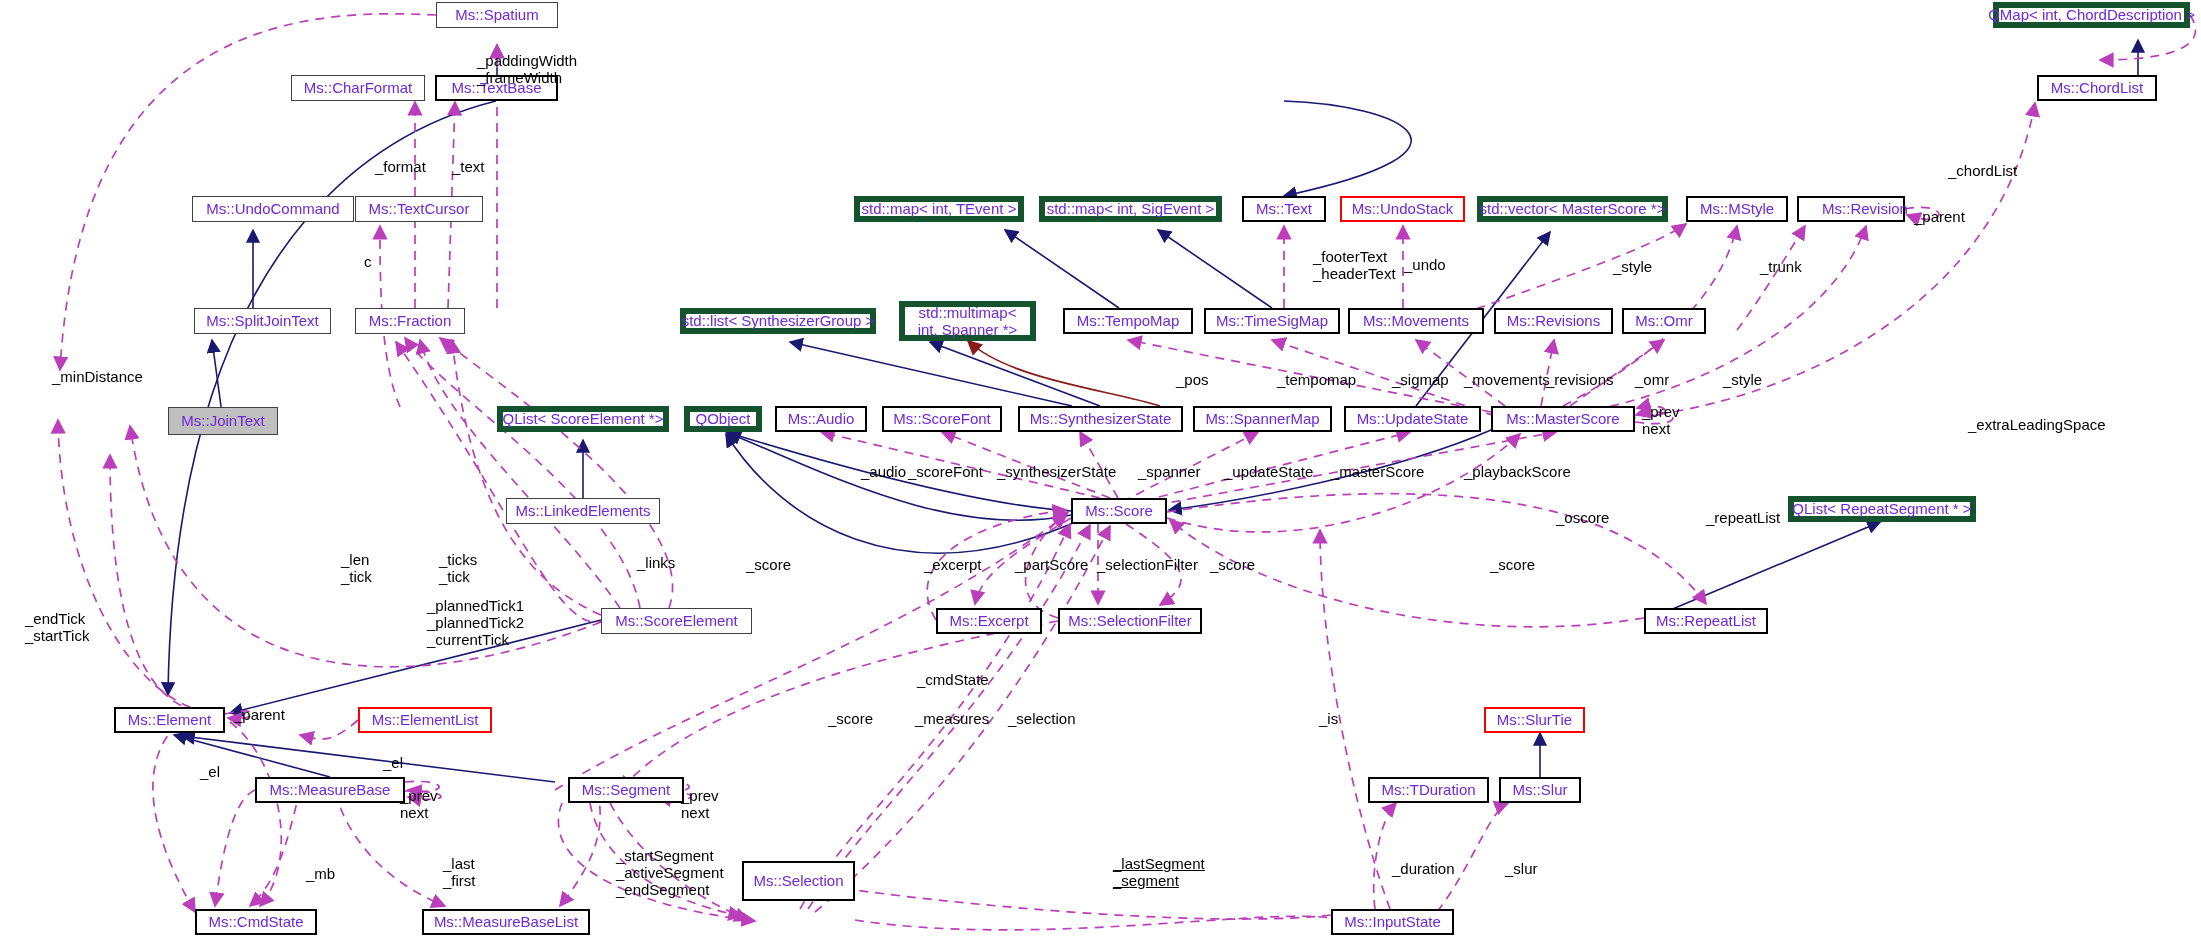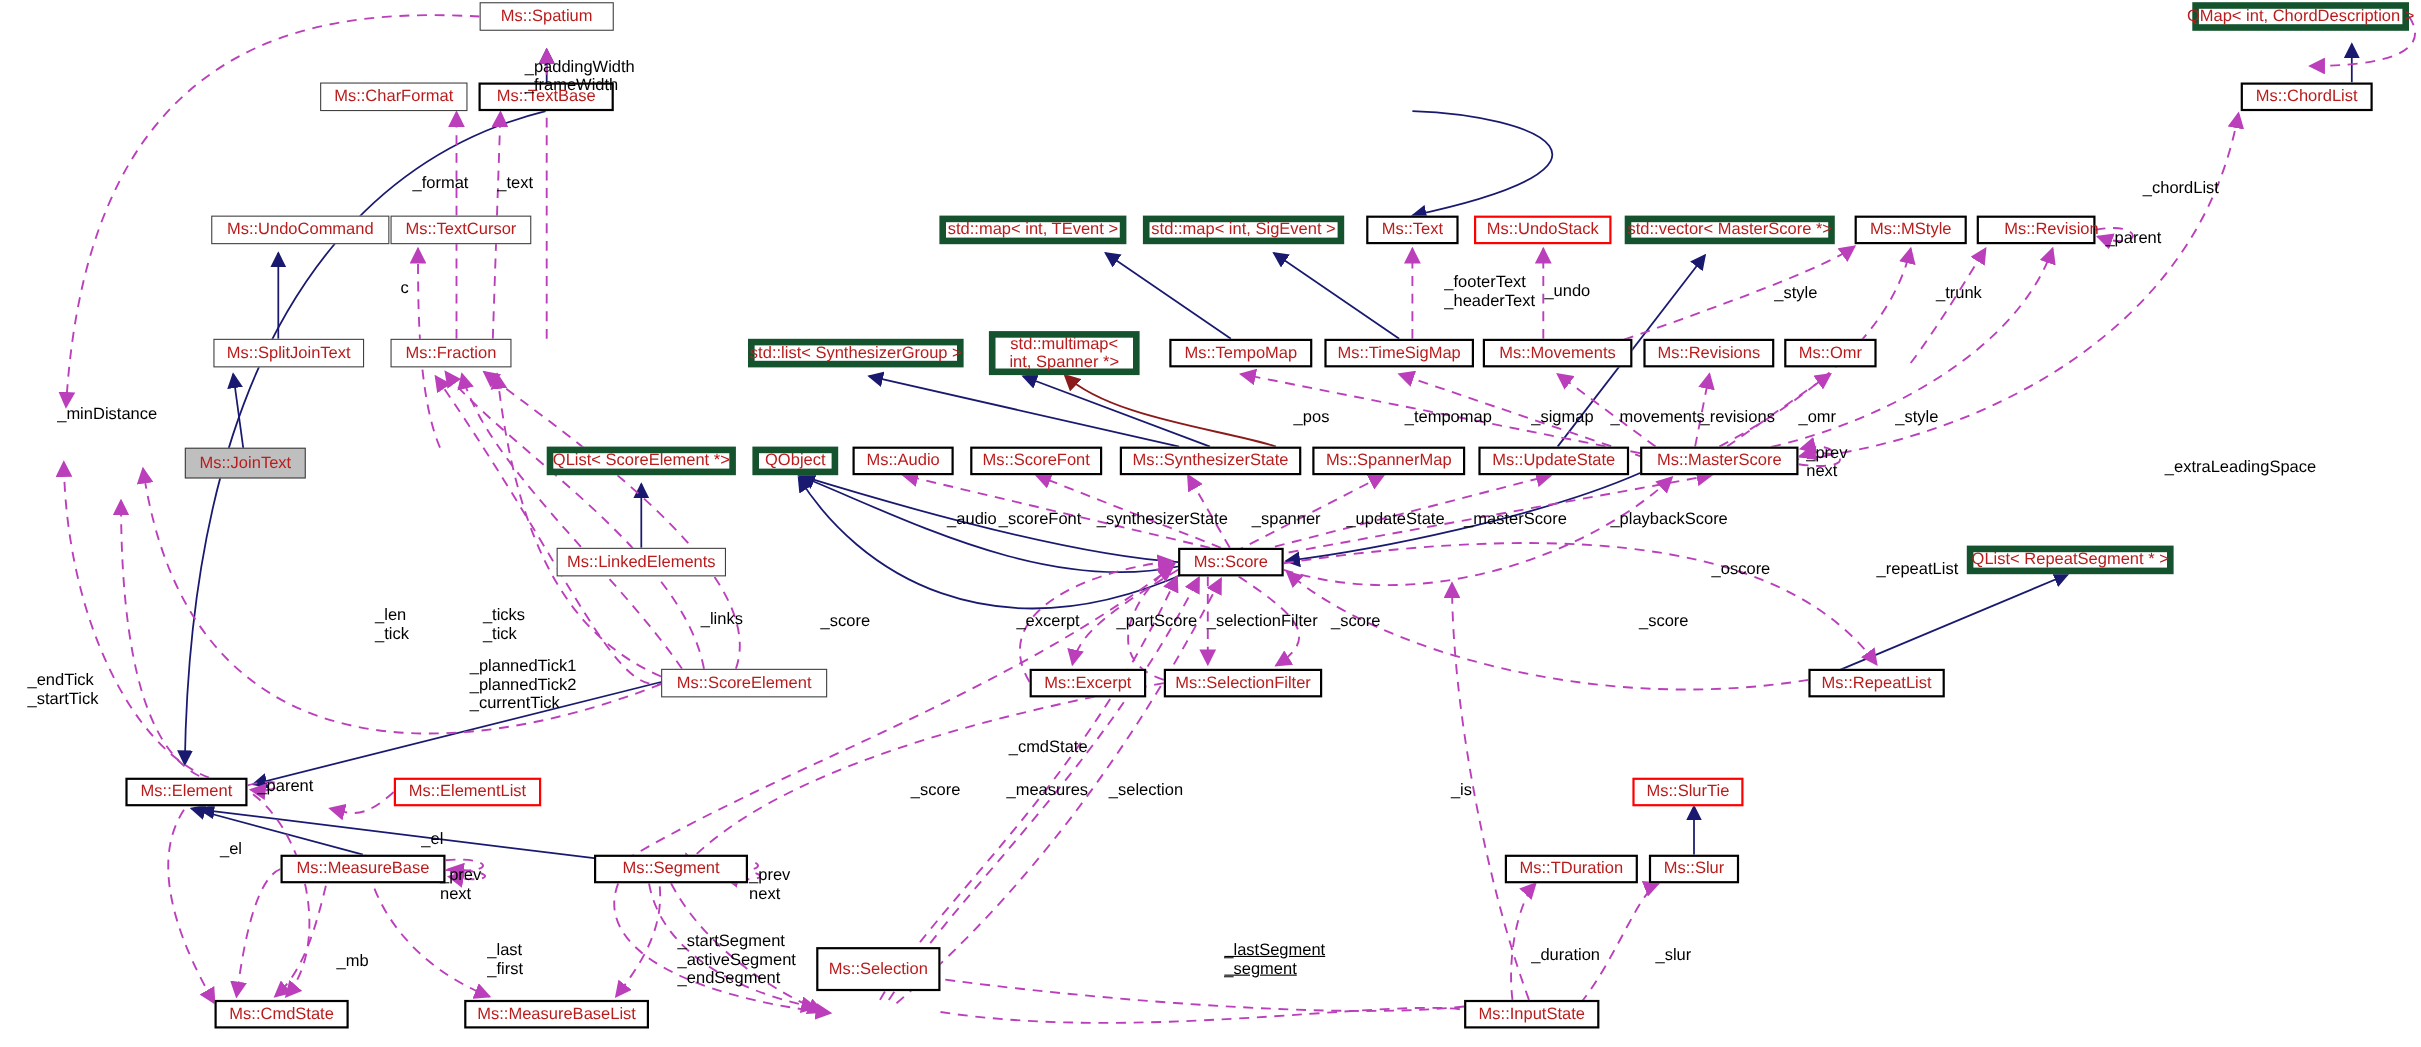--- a/index.html
+++ b/index.html
@@ -1,21 +1,21 @@
 <!DOCTYPE html>
 <html><head>
 <meta charset="utf-8">
 <style>
   html,body{margin:0;padding:0;background:#ffffff;}
   #canvas{position:relative;width:2201px;height:952px;background:#ffffff;
           font-family:"Liberation Sans","DejaVu Sans",sans-serif;overflow:hidden;}
   svg#edges{position:absolute;left:0;top:0;width:2201px;height:952px;}
   .node{position:absolute;box-sizing:border-box;display:flex;align-items:center;
         justify-content:center;text-align:center;white-space:nowrap;
-        font-size:15px;color:#b91c1c;background:#ffffff;line-height:1.05;}
+        font-size:15px;color:#6d28d9;background:#ffffff;line-height:1.05;}
   .node.solid{border:1.5px solid #404040;}
   .node.thick{border:2px solid #000000;}
   .node.red{border:2px solid #ff0000;}
   .node.lite{border:6px solid #14532d;}
   .node.grey{border:1.5px solid #404040;background:#bfbfbf;}
   .node.two{line-height:1.15;white-space:normal;padding:0 4px;}
   .elabel{position:absolute;font-size:15px;color:#000000;white-space:pre;line-height:1.12;}
 </style>
 </head>
 <body>
@@ -258,21 +258,21 @@
     </div>
   <div class="node red" style="left:358px;top:707px;width:134px;height:26px;">
       <span>Ms::ElementList</span>
     </div>
   <div class="node red" style="left:1484px;top:707px;width:101px;height:26px;">
       <span>Ms::SlurTie</span>
     </div>
   <div class="node thick" style="left:255px;top:777px;width:150px;height:26px;">
       <span>Ms::MeasureBase</span>
     </div>
-  <div class="node thick" style="left:540px;top:777px;width:140px;height:26px;">
+  <div class="node thick" style="left:568px;top:777px;width:116px;height:26px;">
       <span>Ms::Segment</span>
     </div>
   <div class="node thick" style="left:1368px;top:777px;width:121px;height:26px;">
       <span>Ms::TDuration</span>
     </div>
   <div class="node thick" style="left:1499px;top:777px;width:82px;height:26px;">
       <span>Ms::Slur</span>
     </div>
   <div class="node thick" style="left:195px;top:909px;width:122px;height:26px;">
       <span>Ms::CmdState</span>

